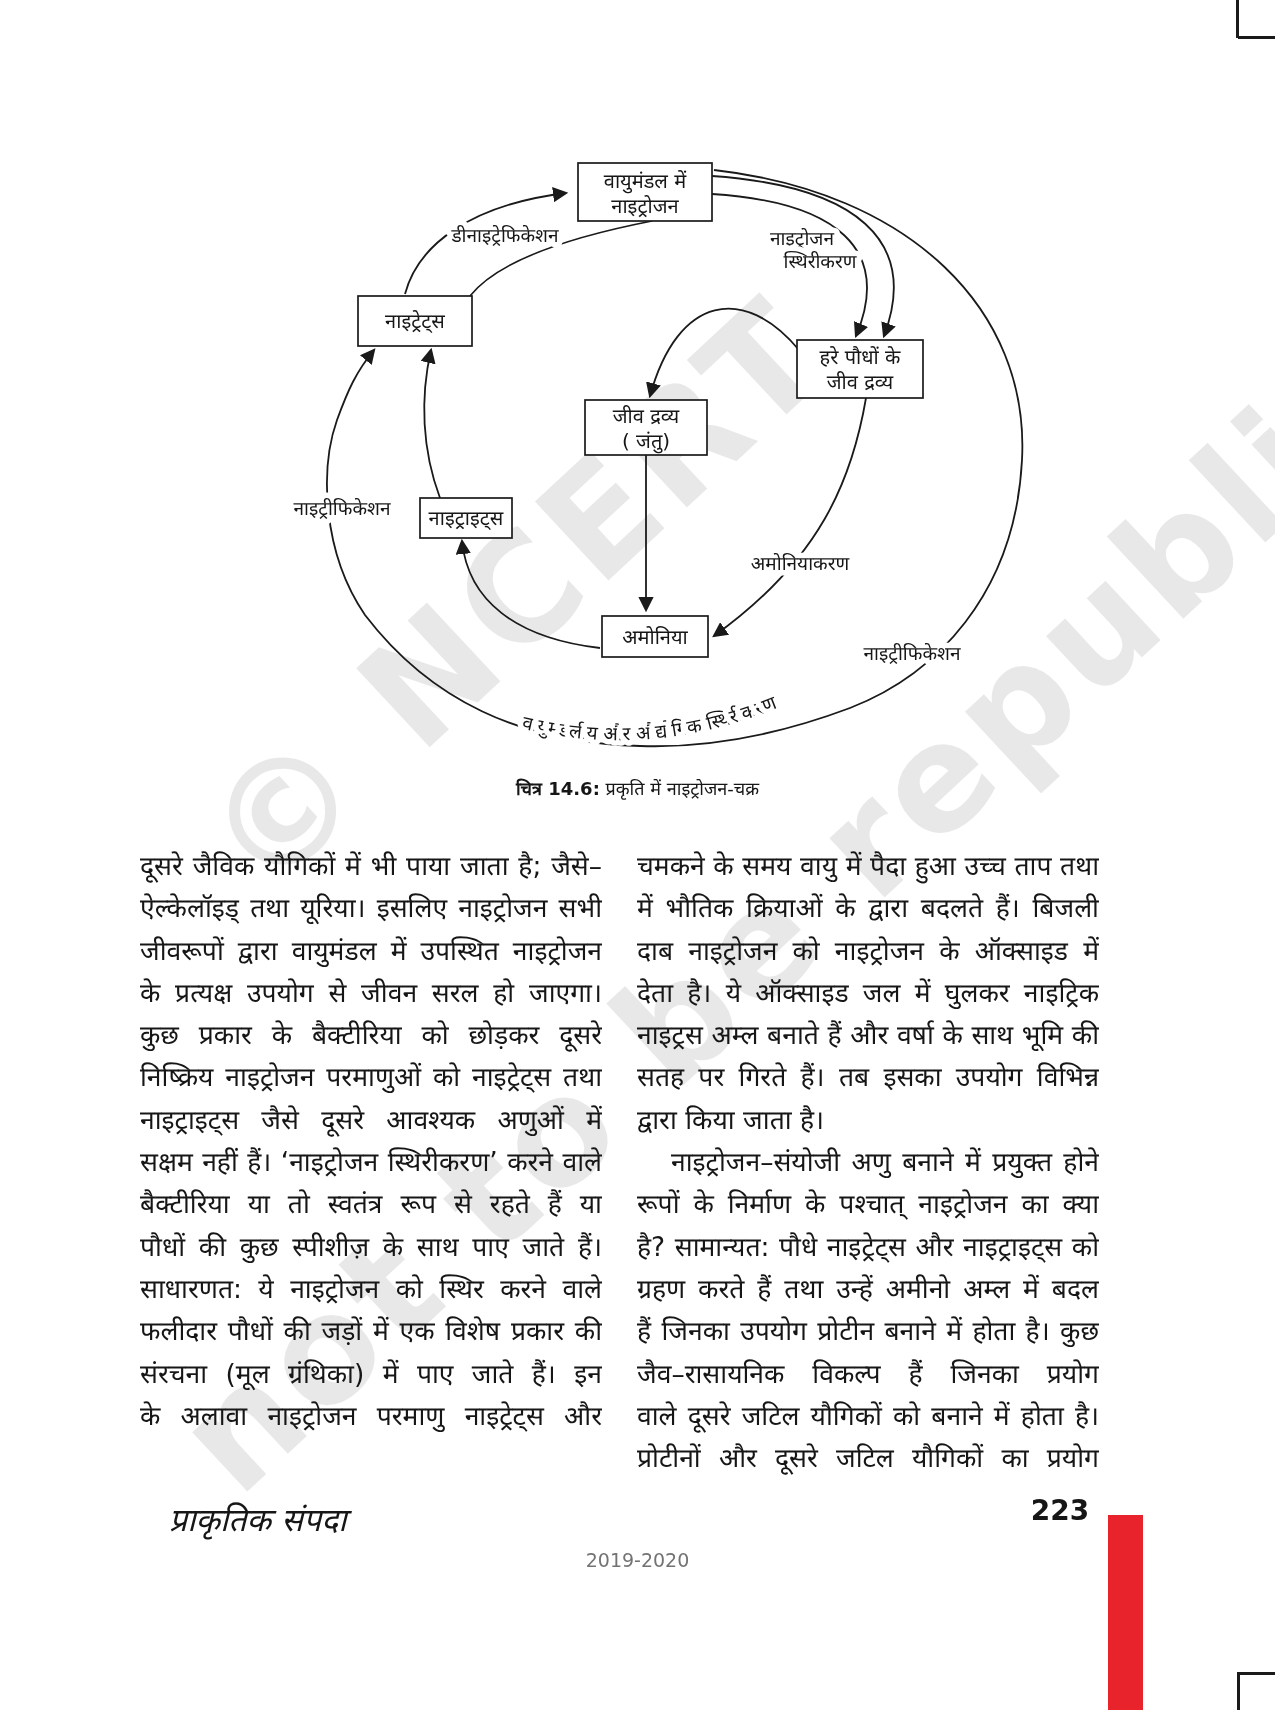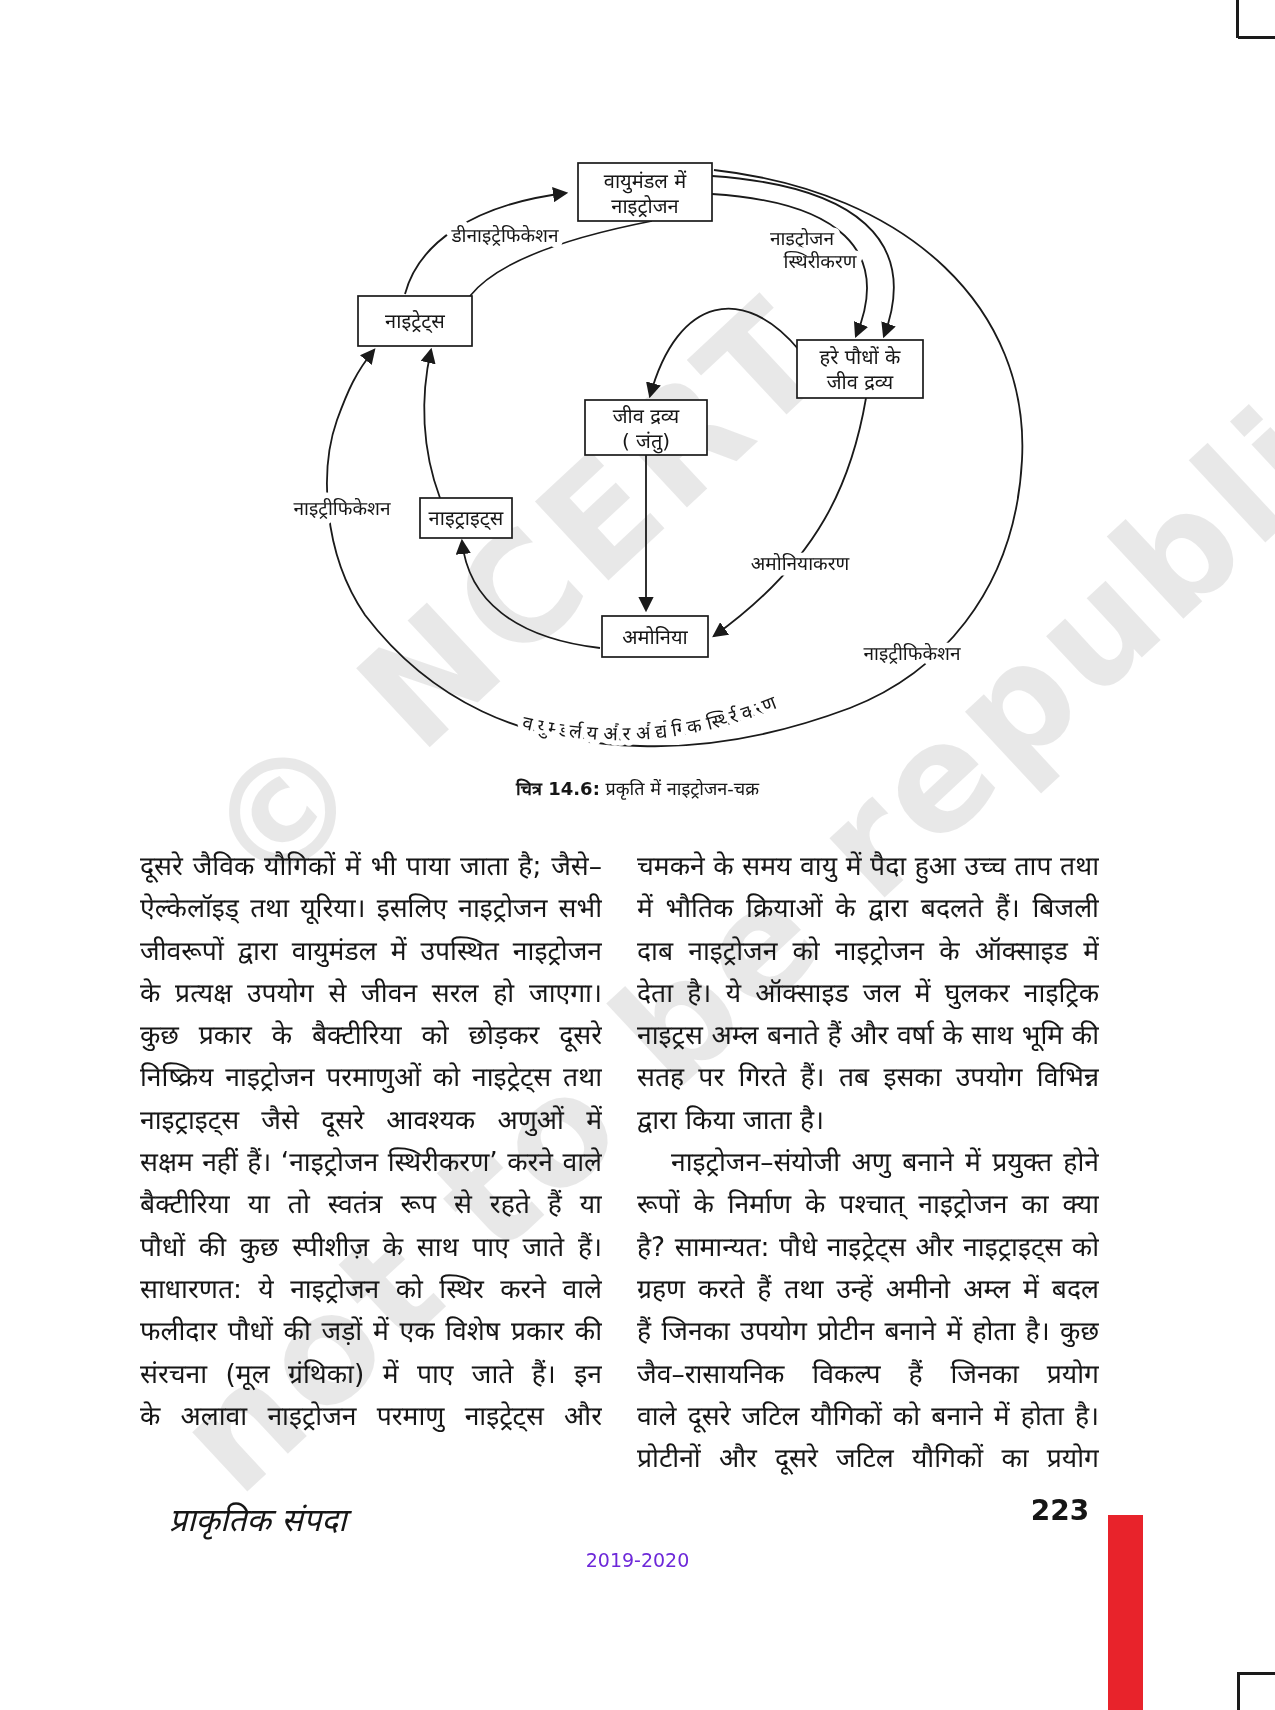--- a/index.html
+++ b/index.html
@@ -33,21 +33,21 @@
   .col { width:462px; font-size:26.5px; line-height:42.3px; }
   .line { height:42.3px; overflow:hidden; }
   .jline { text-align:justify; text-align-last:justify; }
   .indent { text-indent:34px; }
   
   .footer-book { position:absolute; left:140px; top:1497px; font-style:italic; font-size:32px;margin-left:29px; }
   .footer-page { position:absolute; left:1020px; top:1494px; width:80px; text-align:center;
                  font-weight:bold; font-size:28px; }
   .red-bar { position:absolute; left:1108px; top:1515px; width:35px; height:195px; }
   .year-line { position:absolute; top:1549px; left:0; width:100%; text-align:center;
-               font-size:19px; color:#6d28d9; }
+               font-size:19px; color:#737373; }
   
   .corner { position:absolute; background:#1a1a1a; }
   .cm-tr-v { left:1236px; top:0;      width:3px;  height:38px; }
   .cm-tr-h { left:1238px; top:36px;   width:37px; height:3px; }
   .cm-br-h { left:1237px; top:1672px; width:38px; height:3px; }
   .cm-br-v { left:1237px; top:1674px; width:3px;  height:36px; }
 </style>
 </head>
 <body>
 

